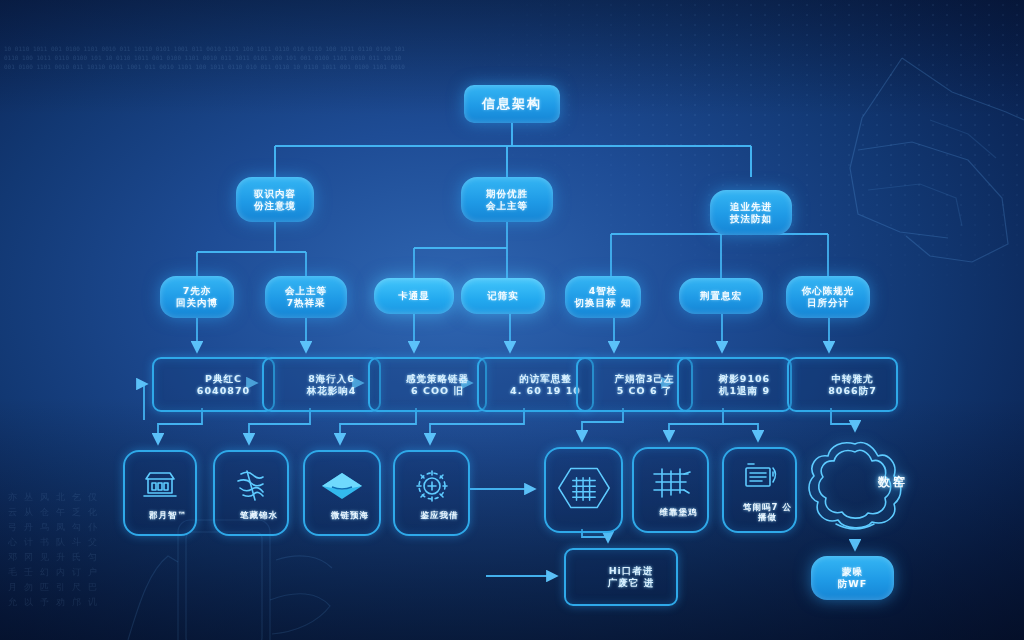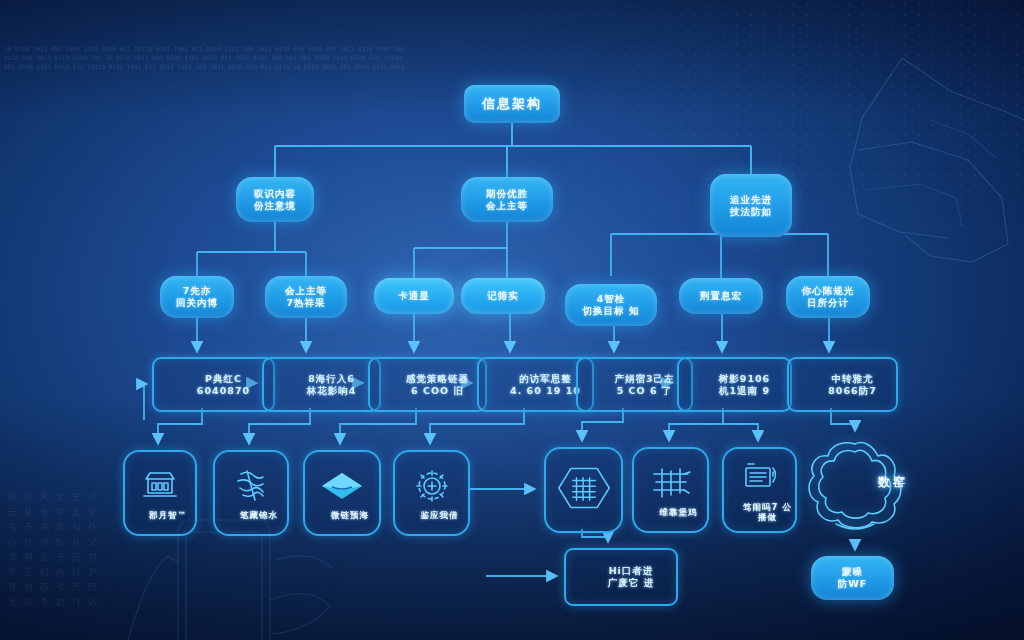--- a/index.html
+++ b/index.html
@@ -147,40 +147,40 @@
   </div>
 
   <div class="node filled" style="left:236px;top:177px;width:78px;height:45px">
     <span>驭识内容</span>
     <span>份注意境</span>
   </div>
   <div class="node filled" style="left:461px;top:177px;width:92px;height:45px">
     <span>期份优胜</span>
     <span>会上主等</span>
   </div>
-  <div class="node filled" style="left:710px;top:174px;width:82px;height:63px">
+  <div class="node filled" style="left:710px;top:190px;width:82px;height:45px">
     <span>追业先进</span>
     <span>技法防如</span>
   </div>
 
   <div class="node filled" style="left:160px;top:276px;width:74px;height:42px">
     <span>7先亦</span>
     <span>回关内博</span>
   </div>
   <div class="node filled" style="left:265px;top:276px;width:82px;height:42px">
     <span>会上主等</span>
     <span>7热祥采</span>
   </div>
   <div class="node filled bright" style="left:374px;top:278px;width:80px;height:36px">
     <span>卡通显</span>
   </div>
   <div class="node filled bright" style="left:461px;top:278px;width:84px;height:36px">
     <span>记筛实</span>
   </div>
-  <div class="node filled" style="left:565px;top:284px;width:92px;height:42px">
+  <div class="node filled" style="left:565px;top:276px;width:76px;height:42px">
     <span>4智栓</span>
     <span>切换目标 知</span>
   </div>
   <div class="node filled" style="left:679px;top:278px;width:84px;height:36px">
     <span>荆置息宏</span>
   </div>
   <div class="node filled" style="left:786px;top:276px;width:84px;height:42px">
     <span>你心陈规光</span>
     <span>日所分计</span>
   </div>

